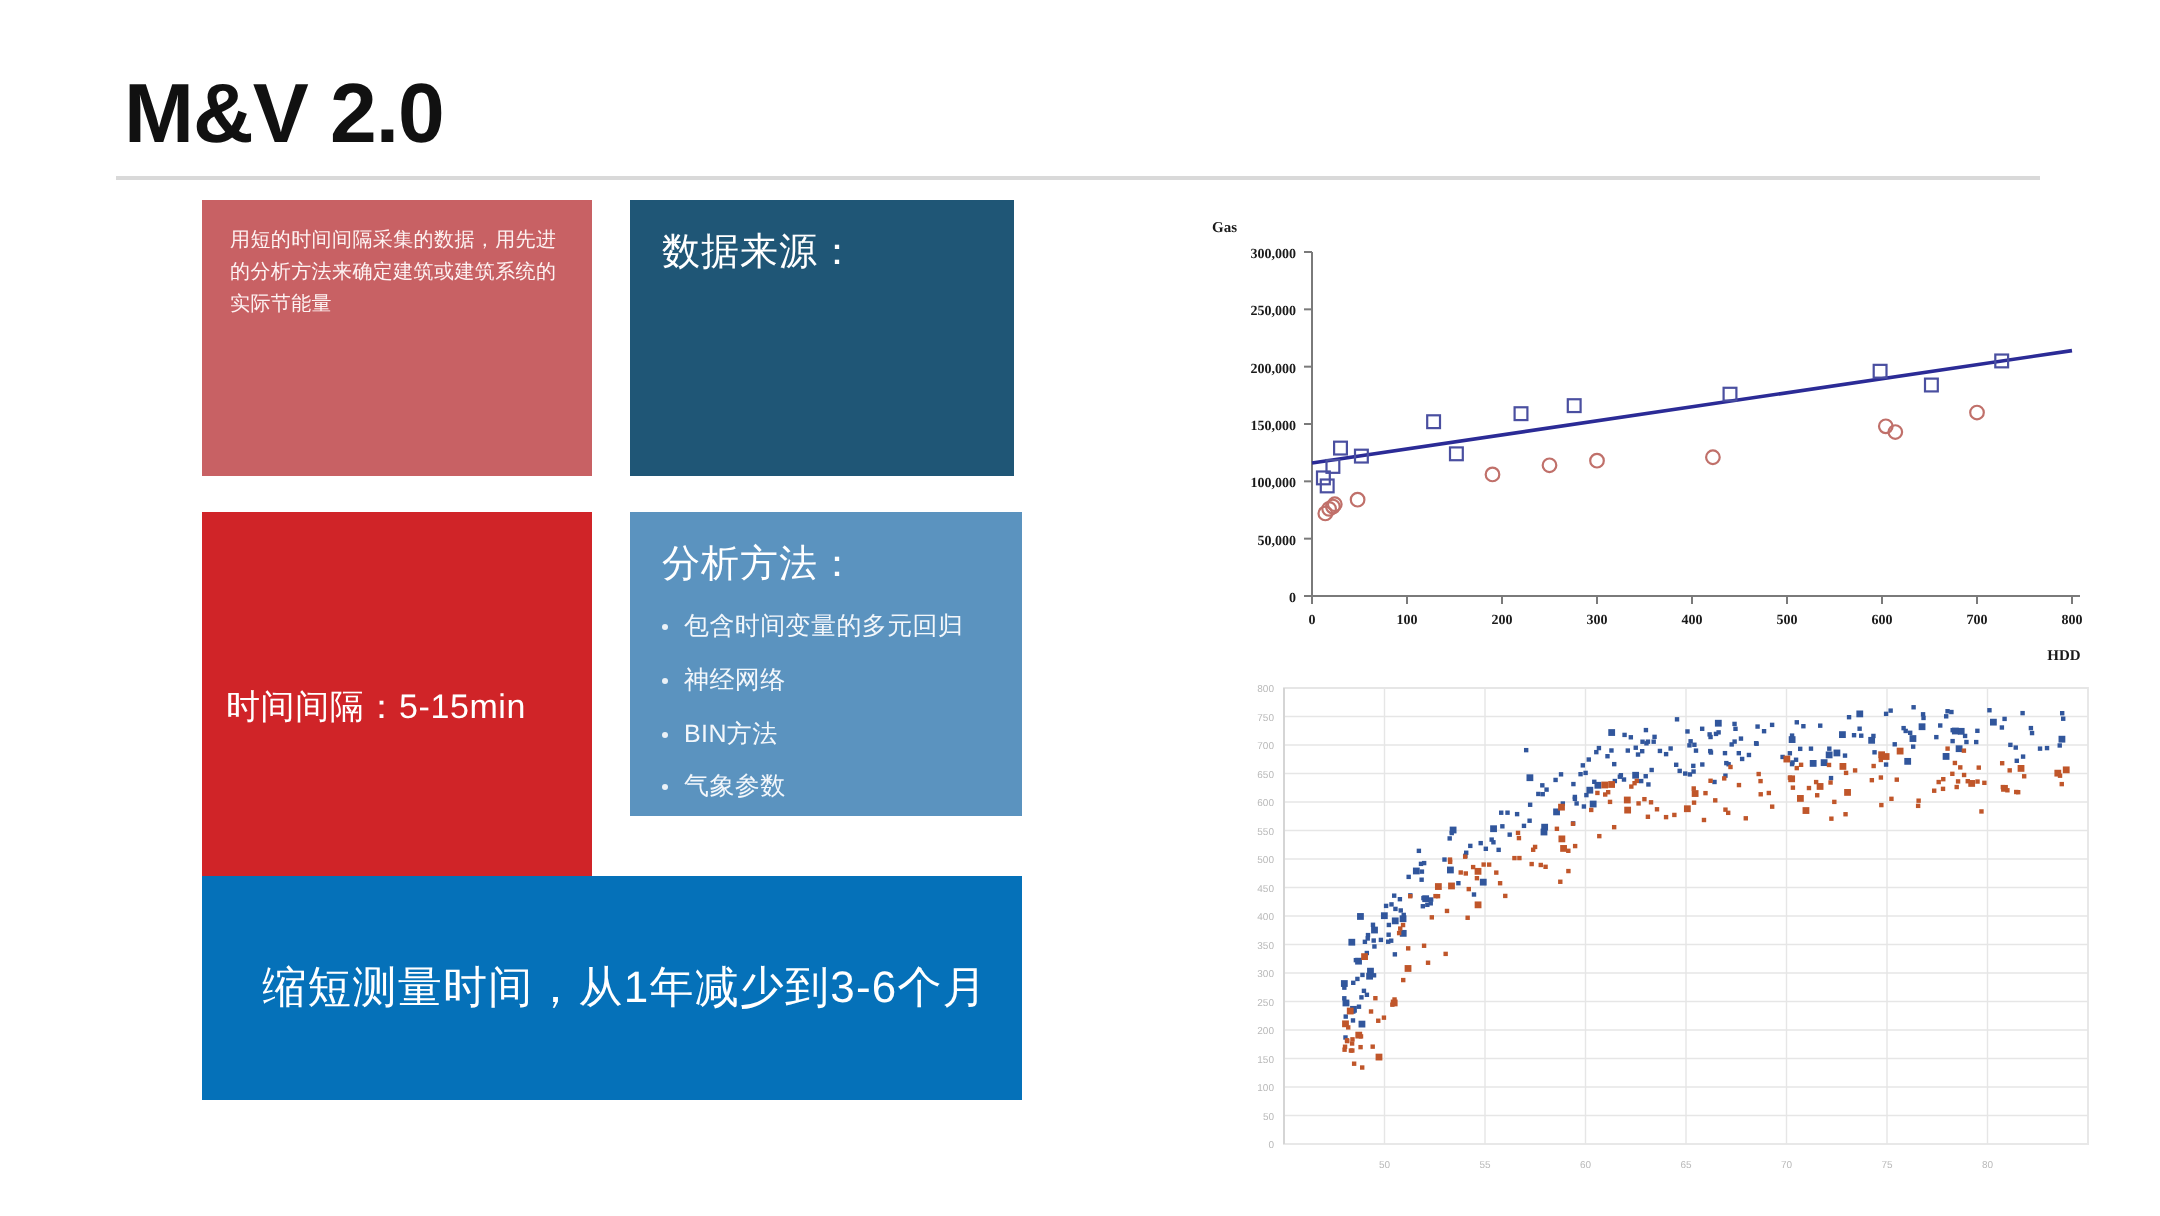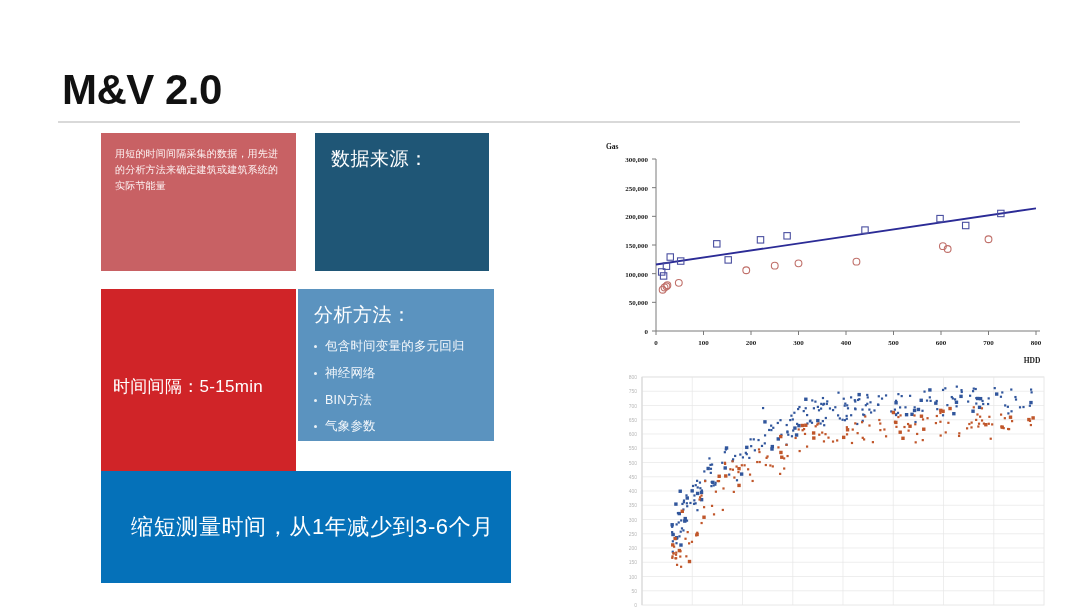--- a/index.html
+++ b/index.html
@@ -3,21 +3,21 @@
 <meta charset="utf-8">
 <style>
   html,body{margin:0;padding:0;}
   body{
     width:1080px;height:608px;
     background:#ffffff;
     font-family:"Liberation Sans","DejaVu Sans",sans-serif;
     overflow:hidden;
     position:relative;
   }
-  .slide{position:absolute;inset:0;background:#fff;margin-top:33px;}
+  .slide{position:absolute;inset:0;background:#fff;}
 
   
   .title{
     position:absolute;left:62px;top:36px;
     font-size:42px;font-weight:bold;color:#111;
     letter-spacing:-0.5px;line-height:1;
   }
   .rule{
     position:absolute;left:58px;top:88px;width:962px;height:2px;
     background:#d9d9d9;
@@ -30,35 +30,35 @@
     left:101px;top:100px;width:195px;height:138px;
     background:#c86164;
     padding:13px 14px 0 14px;
   }
   .box-desc .body{
     font-size:10px;line-height:1.62;color:#fdf2f2;
     letter-spacing:.2px;
   }
 
   .box-source{
-    left:315px;top:100px;width:174px;height:138px;
+    left:315px;top:100px;width:192px;height:138px;
     background:#1f5676;
     padding:13px 16px 0 16px;
   }
   .box-interval{
     left:101px;top:256px;width:195px;height:194px;
     background:#d02428;
     display:flex;align-items:center;justify-content:flex-start;
     padding-left:12px;
   }
   .box-interval .body{
     font-size:17px;color:#fff;letter-spacing:.3px;
   }
   .box-method{
-    left:298px;top:256px;width:196px;height:152px;
+    left:315px;top:256px;width:196px;height:152px;
     background:#5b93bf;
     padding:13px 16px 0 16px;
   }
   .box-banner{
     left:101px;top:438px;width:410px;height:112px;
     background:#0571b9;
     display:flex;align-items:center;justify-content:center;
   }
   .box-banner .body{
     font-size:22px;color:#ffffff;letter-spacing:.6px;

